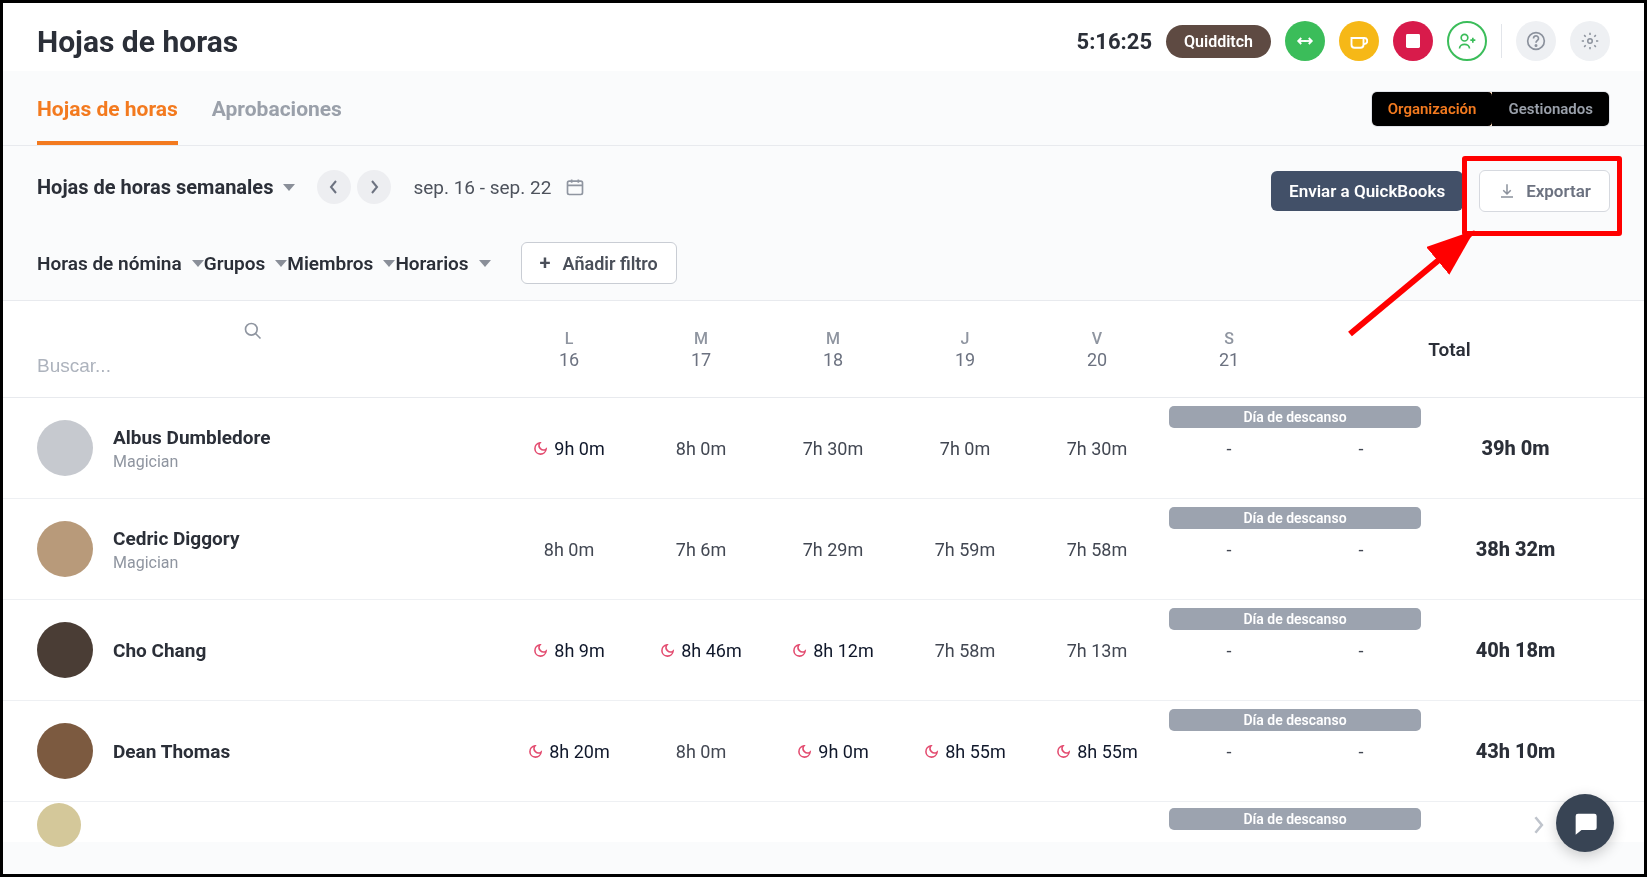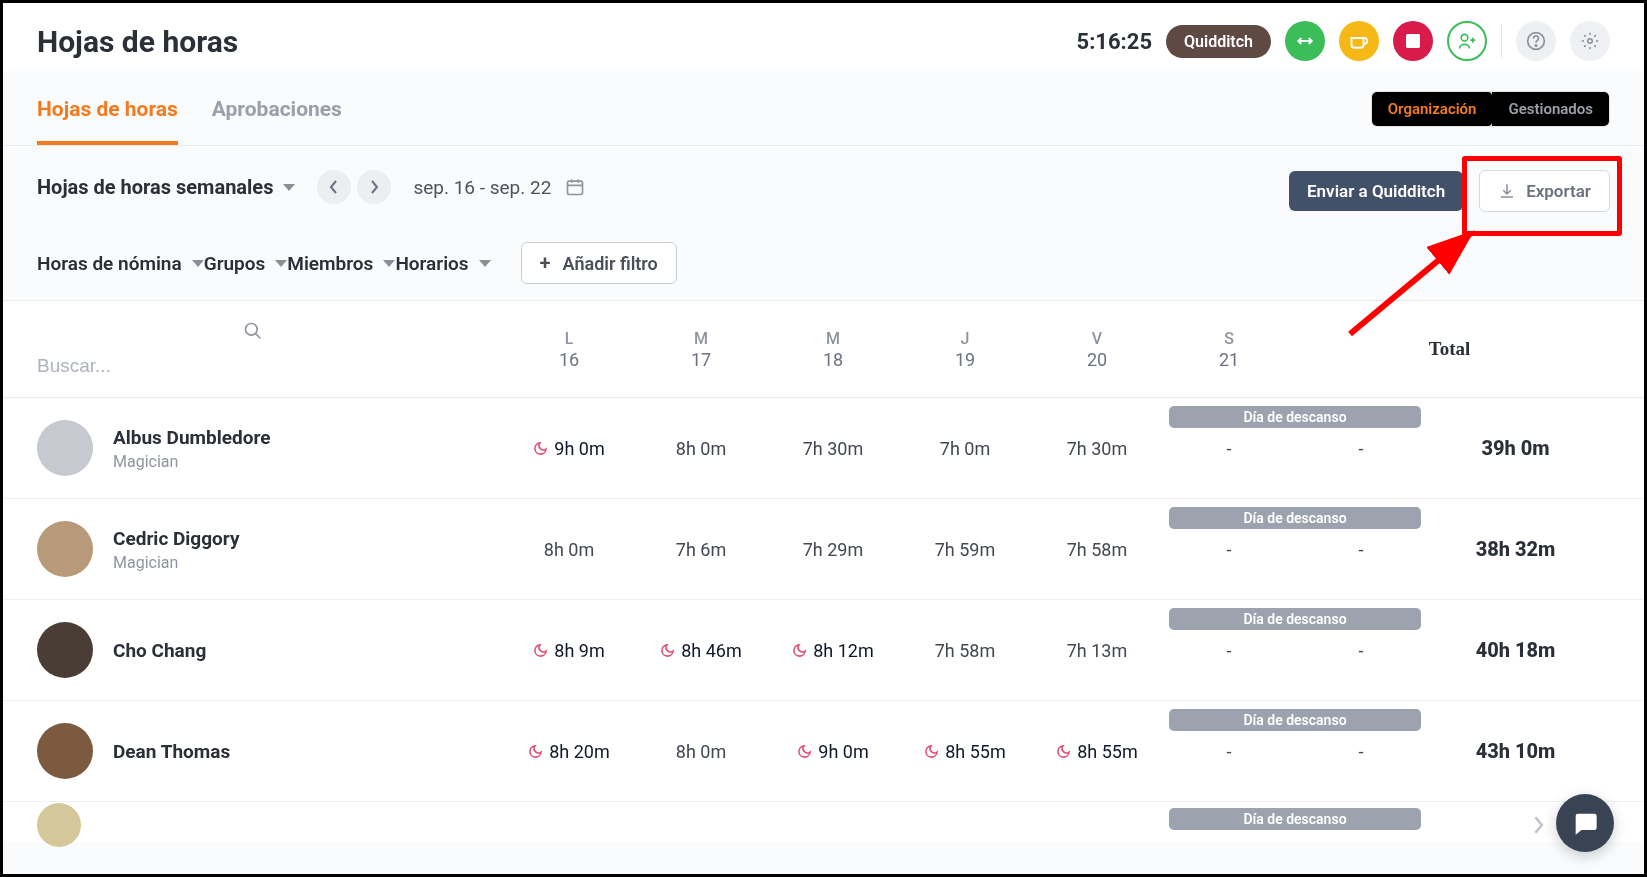--- a/index.html
+++ b/index.html
@@ -160,21 +160,20 @@
   }
   .search-input::placeholder { color:#adb3bd; }
   .col-day {
     width: 132px; text-align:center; padding:12px 0;
   }
   .day-letter { font-size:16px; color:#8f95a0; font-weight:500; }
   .day-num { font-size:18px; color:#6c7280; margin-top:1px; }
   .col-total-head {
     flex:1; text-align:center; font-size:19px; font-weight:600; color:#2b2f38;
     padding-right:40px;
-    font-family:Liberation Serif, serif;
   }
   .row {
     display:flex; align-items:center;
     border-bottom:1px solid #eef0f3;
     background:#fff;
     position:relative;
     min-height: 100px;
   }
   .col-person {
     width:500px; padding: 20px 34px;
@@ -300,21 +299,21 @@
     <div class="date-range">
       <span>sep. 16 - sep. 22</span>
       <svg class="cal-icon" viewBox="0 0 24 24" fill="none" stroke="#8f95a0" stroke-width="2">
           <rect x="3" y="5" width="18" height="16" rx="2"></rect>
           <path d="M3 10h18M8 3v4M16 3v4"></path>
         </svg>
     </div>
   </div>
   <div class="toolbar-right">
     <div class="btn btn-dark">
-      <span>Enviar a Quidditch</span>
+      <span>Enviar a QuickBooks</span>
     </div>
     <div class="btn btn-outline">
       <svg width="18" height="18" viewBox="0 0 24 24" fill="none" stroke="#8b919c" stroke-width="2">
           <path d="M12 3v12M7 11l5 5 5-5M4 20h16"></path>
         </svg>
       <span>Exportar</span>
     </div>
     <div class="export-highlight"></div>
     <svg class="arrow-svg" width="160" height="120" viewBox="0 0 160 120">
       <defs>

